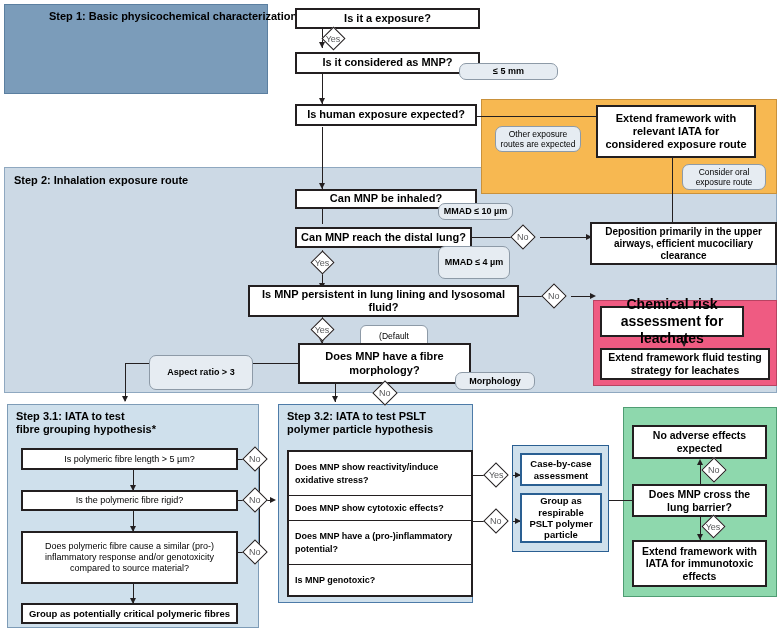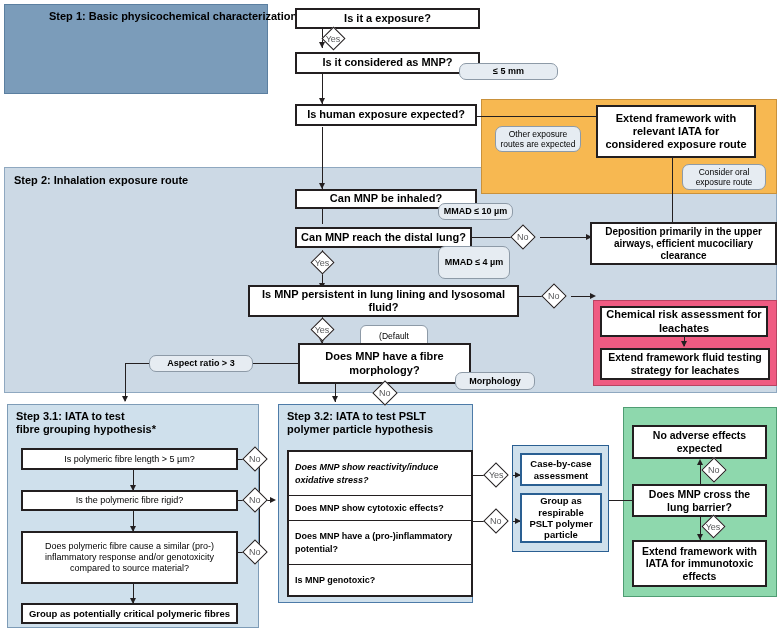--- a/index.html
+++ b/index.html
@@ -233,40 +233,40 @@
   <div class="box bold" style="left:295px;top:227px;width:177px;height:21px;font-size:11px;">Can MNP reach the distal lung?</div>
 
   <div class="tag bold" style="left:438px;top:246px;width:72px;height:33px;">MMAD ≤ 4 µm</div>
 
   <div class="box bold" style="left:590px;top:222px;width:187px;height:43px;font-size:10px;">Deposition primarily in the upper airways, efficient mucociliary clearance</div>
 
   <div class="box bold" style="left:248px;top:285px;width:271px;height:32px;font-size:11px;">Is MNP persistent in lung lining and lysosomal fluid?</div>
 
   <div class="tag white" style="left:360px;top:325px;width:68px;height:33px;border-radius:6px;">(Default answer)</div>
 
-  <div class="box bold" style="left:600px;top:306px;width:168px;height:31px;font-size:11px;">Chemical risk assessment for leachates</div>
+  <div class="box bold" style="left:600px;top:306px;width:144px;height:31px;font-size:14px;">Chemical risk assessment for leachates</div>
 
   <div class="box bold" style="left:600px;top:348px;width:170px;height:32px;font-size:10.5px;">Extend framework fluid testing strategy for leachates</div>
 
   <div class="box bold" style="left:298px;top:343px;width:173px;height:41px;font-size:11px;">Does MNP have a fibre morphology?</div>
 
-  <div class="tag bold" style="left:149px;top:355px;width:104px;height:17px;text-align:center;">Aspect ratio &gt; 3</div>
+  <div class="tag bold" style="left:149px;top:355px;width:104px;height:35px;text-align:center;">Aspect ratio &gt; 3</div>
 
   <div class="tag bold" style="left:455px;top:372px;width:80px;height:18px;">Morphology</div>
 
   <div class="box greyborder" style="left:21px;top:448px;width:217px;height:22px;font-size:9px;border-width:2px;border-color:#231f20;">Is polymeric fibre length &gt; 5 µm?</div>
 
   <div class="box greyborder" style="left:21px;top:490px;width:217px;height:21px;font-size:9px;border-width:2px;border-color:#231f20;">Is the polymeric fibre rigid?</div>
 
   <div class="box greyborder" style="left:21px;top:531px;width:217px;height:53px;font-size:9px;border-width:2px;border-color:#231f20;">Does polymeric fibre cause a similar (pro-) inflammatory response and/or genotoxicity compared to source material?</div>
 
   <div class="box bold" style="left:21px;top:603px;width:217px;height:21px;font-size:9.5px;">Group as potentially critical polymeric fibres</div>
 
   <div class="qlist" style="left:287px;top:450px;width:186px;height:147px;">
-    <div class="qrow" style="height:44px;font-style:italic;">Does MNP show reactivity/induce oxidative stress?</div>
+    <div class="qrow" style="height:44px;">Does MNP show reactivity/induce oxidative stress?</div>
     <div class="qrow" style="height:25px;">Does MNP show cytotoxic effects?</div>
     <div class="qrow" style="height:44px;">Does MNP have a (pro-)inflammatory potential?</div>
     <div class="qrow" style="height:30px;">Is MNP genotoxic?</div>
   </div>
 
   <div class="box bold blueborder" style="left:520px;top:453px;width:82px;height:33px;font-size:9.5px;">Case-by-case assessment</div>
 
   <div class="box bold blueborder" style="left:520px;top:493px;width:82px;height:50px;font-size:9.5px;">Group as respirable PSLT polymer particle</div>
 
   <div class="box bold" style="left:632px;top:425px;width:135px;height:34px;font-size:10.5px;border-width:2px;">No adverse effects expected</div>

